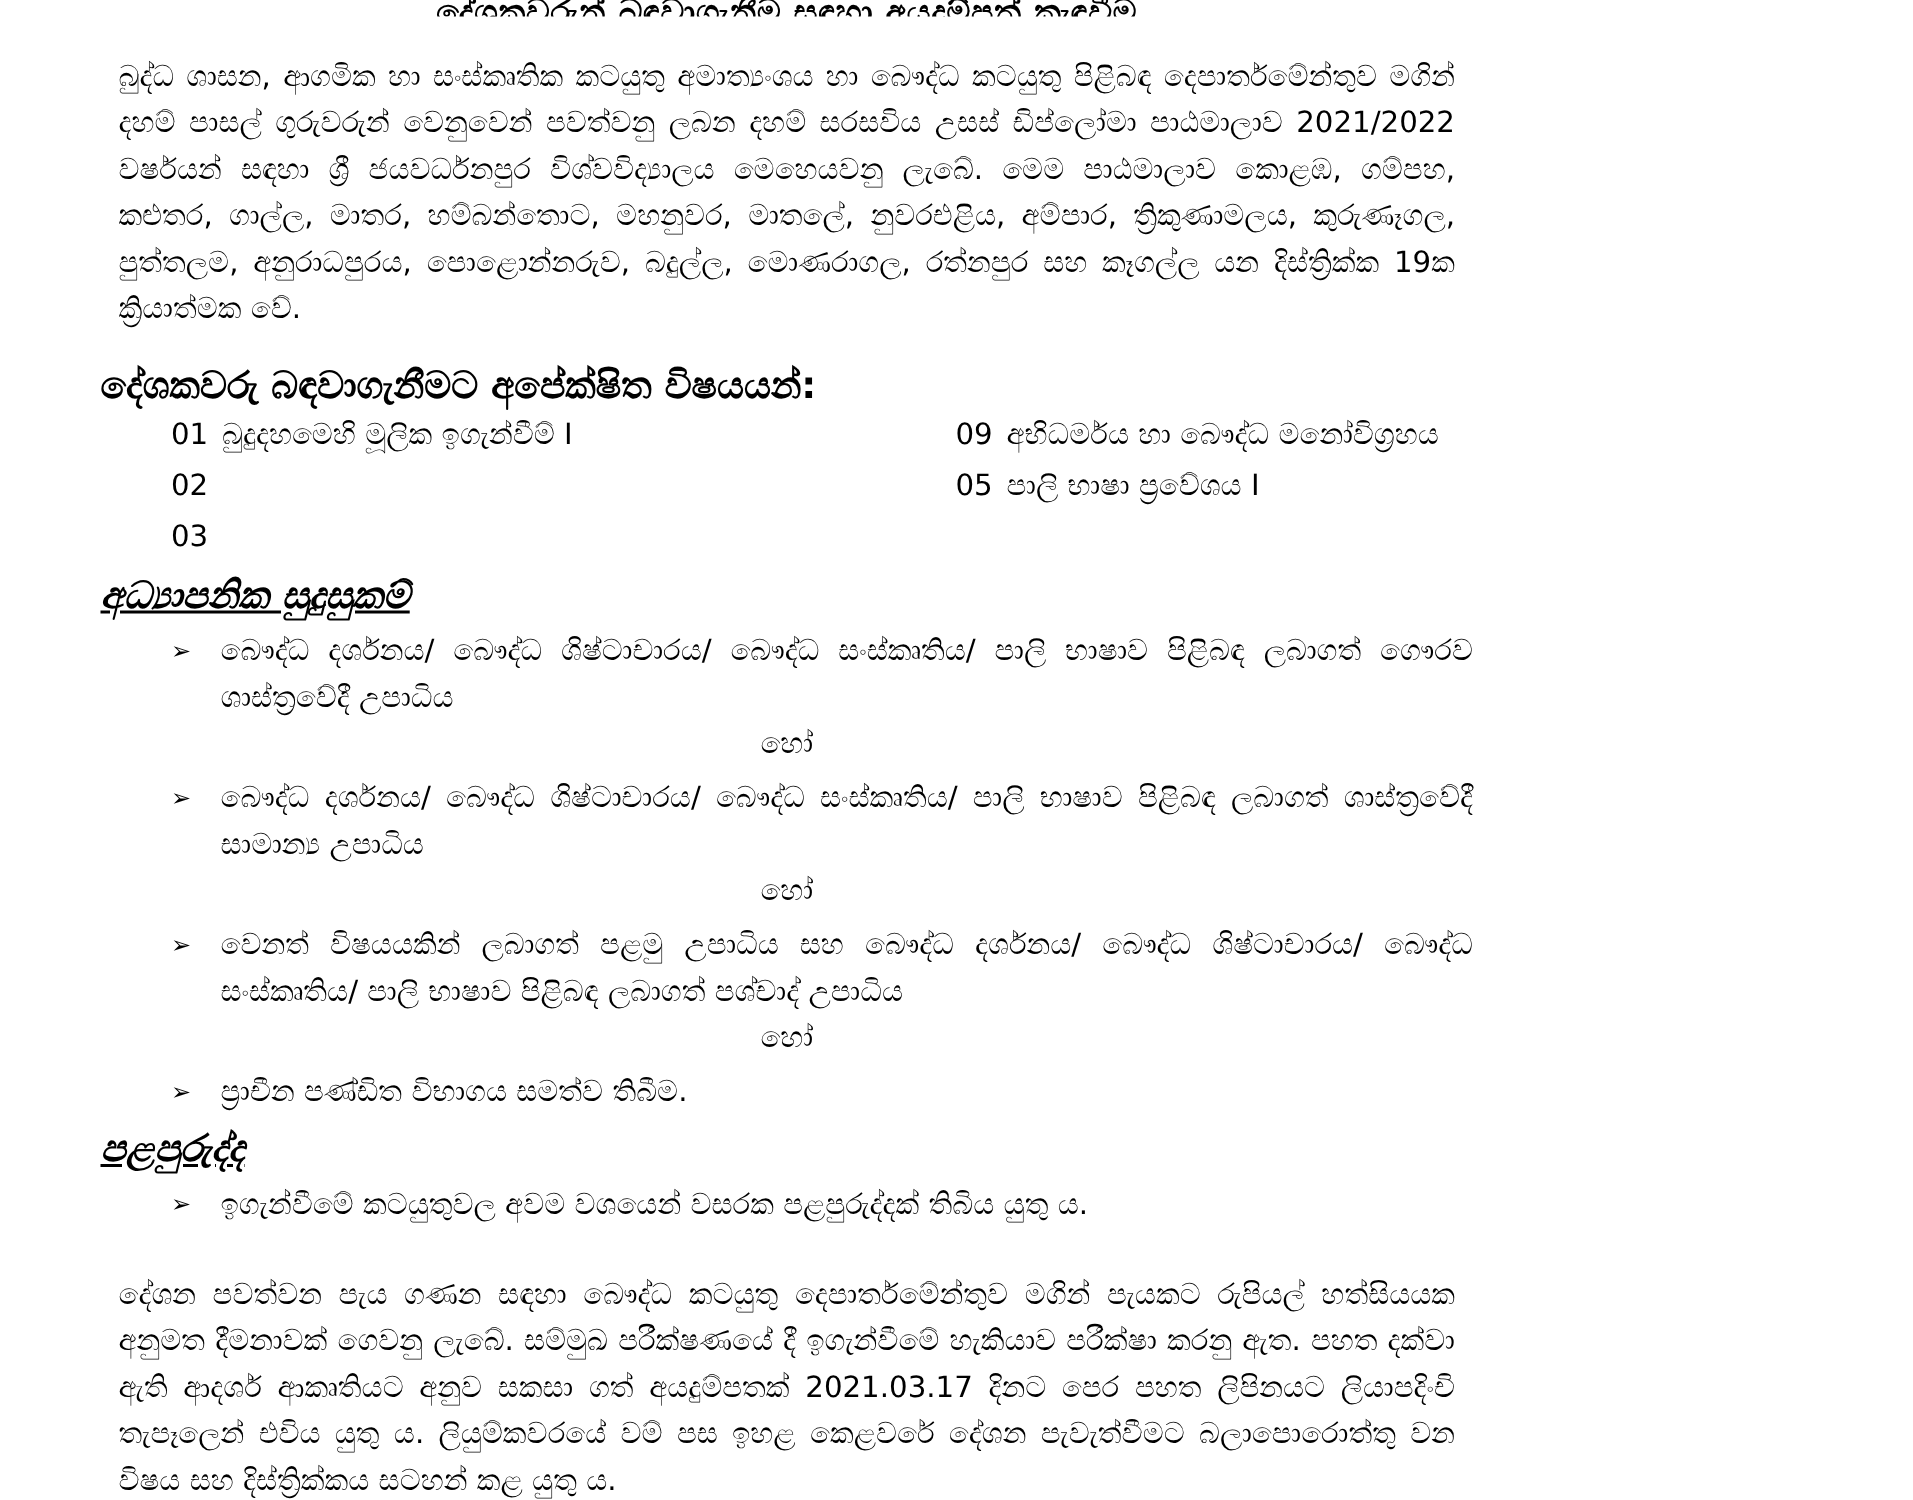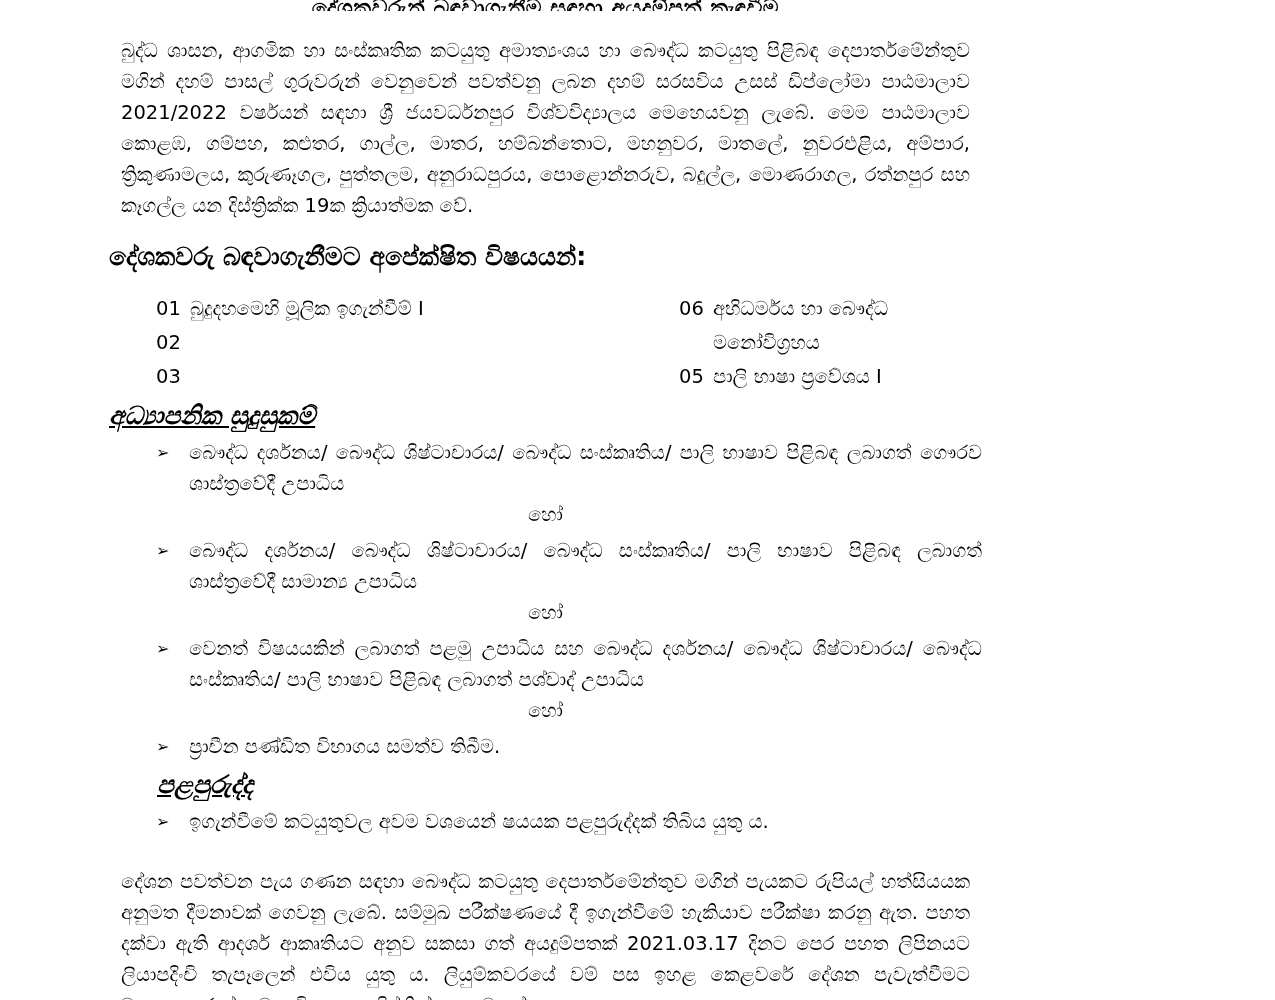--- a/index.html
+++ b/index.html
@@ -12,21 +12,21 @@
     height: 1000px;
     overflow: hidden;
     color: #000000;
     font-family: "DejaVu Sans", sans-serif;
   }
   .page {
     position: relative;
     box-sizing: border-box;
     width: 1124px;
     height: 1000px;
-    padding: 0 142px 0 109px;
+    padding: 0 142px 0 67px;
   }
   
   .clip-head {
     height: 11px;
     overflow: hidden;
     text-align: center;
     white-space: nowrap;
   }
   .clip-head .clip-inner {
     display: inline-block;
@@ -45,22 +45,21 @@
   .intro { margin-top: 24px; }
   .sec-head {
     font-weight: bold;
     font-size: 25px;
     line-height: 30px;
     margin: 0;
   }
   .subjects-head { margin-top: 21px; }
   .subjects {
     display: flex;
-    margin-top: 20px;
-    align-items: flex-end;
+    margin-top: 1px;
   }
   .subjects .col-left  { width: 523px; }
   .subjects .col-right { flex: 1; }
   .srow {
     display: flex;
     padding-left: 47px;
     font-size: 19.5px;
     line-height: 34px;
   }
   .snum { width: 34px; flex: none; }
@@ -82,21 +81,21 @@
   .btext {
     flex: 1;
     text-align: justify;
   }
   .or-sep {
     text-align: center;
     font-size: 19.5px;
     line-height: 29px;
     margin-top: 1px;
   }
-  .exp-head { margin-top: 8px; margin-left: 48px; }
+  .exp-head { margin-top: 8px; }
   .payment { margin-top: 29px; }
   .addr-head { margin-top: 31px; }
 </style>
 </head>
 <body>
 
 <div class="page">
 
   <div class="clip-head">
     <span class="clip-inner">දේශකවරුන් බඳවාගැනීම සඳහා අයදුම්පත් කැඳවීම</span>
@@ -114,21 +113,21 @@
       </div>
       <div class="srow">
         <span class="snum">02</span>
       </div>
       <div class="srow">
         <span class="snum">03</span>
       </div>
     </div>
     <div class="col-right">
       <div class="srow">
-        <span class="snum">06</span>
+        <span class="snum">09</span>
         <span class="slabel">අභිධර්මය හා බෞද්ධ මනෝවිග්‍රහය</span>
       </div>
       <div class="srow">
         <span class="snum">05</span>
         <span class="slabel">පාලි භාෂා ප්‍රවේශය I</span>
       </div>
     </div>
   </div>
 
   <div class="sec-head underline qual-head">අධ්‍යාපනික සුදුසුකම්</div>
@@ -153,20 +152,20 @@
 
   <div class="bullet">
     <span class="marker">➢</span>
     <span class="btext">ප්‍රාචීන පණ්ඩිත විභාගය සමත්ව තිබීම.</span>
   </div>
 
   <div class="sec-head underline exp-head">පළපුරුද්ද</div>
 
   <div class="bullet">
     <span class="marker">➢</span>
-    <span class="btext">ඉගැන්වීමේ කටයුතුවල අවම වශයෙන් ෂයයක පළපුරුද්දක් තිබිය යුතු ය.</span>
+    <span class="btext">ඉගැන්වීමේ කටයුතුවල අවම වශයෙන් වසරක පළපුරුද්දක් තිබිය යුතු ය.</span>
   </div>
 
   <p class="para payment">දේශන පවත්වන පැය ගණන සඳහා බෞද්ධ කටයුතු දෙපාර්තමේන්තුව මගින් පැයකට රුපියල් හත්සියයක අනුමත දීමනාවක් ගෙවනු ලැබේ. සම්මුඛ පරීක්ෂණයේ දී ඉගැන්වීමේ හැකියාව පරීක්ෂා කරනු ඇත. පහත දක්වා ඇති ආදර්ශ ආකෘතියට අනුව සකසා ගත් අයදුම්පතක් 2021.03.17 දිනට පෙර පහත ලිපිනයට ලියාපදිංචි තැපෑලෙන් එවිය යුතු ය. ලියුම්කවරයේ වම් පස ඉහළ කෙළවරේ දේශන පැවැත්වීමට බලාපොරොත්තු වන විෂය සහ දිස්ත්‍රික්කය සටහන් කළ යුතු ය.</p>
 
   <div class="sec-head addr-head">අයදුම්පත් එවිය යුතු ලිපිනය:-</div>
 
 </div>
 
 </body></html>

